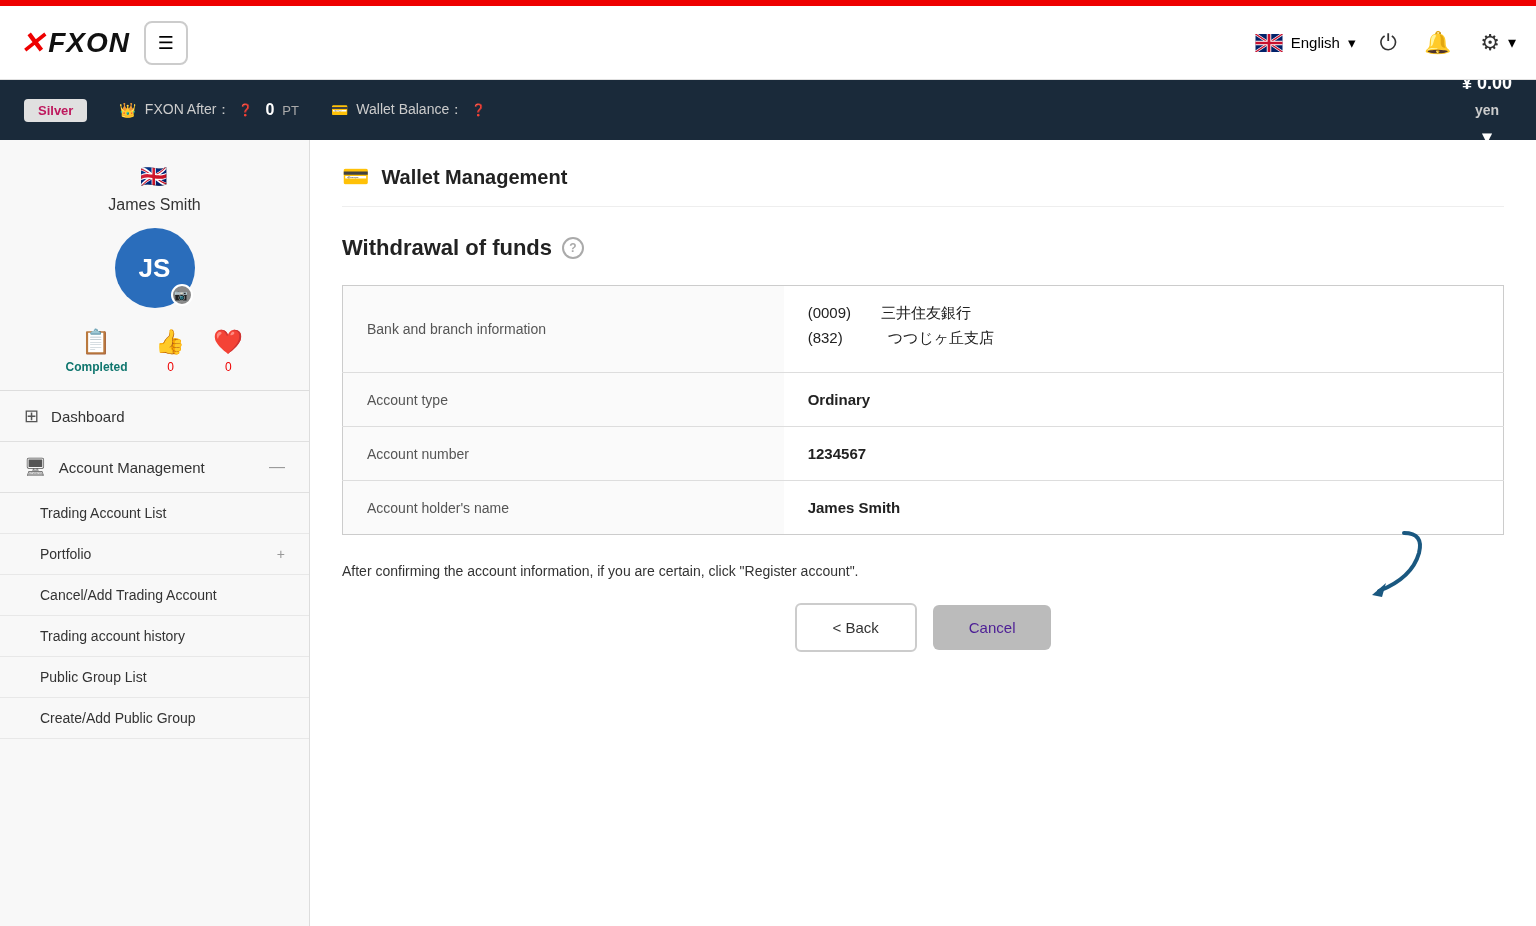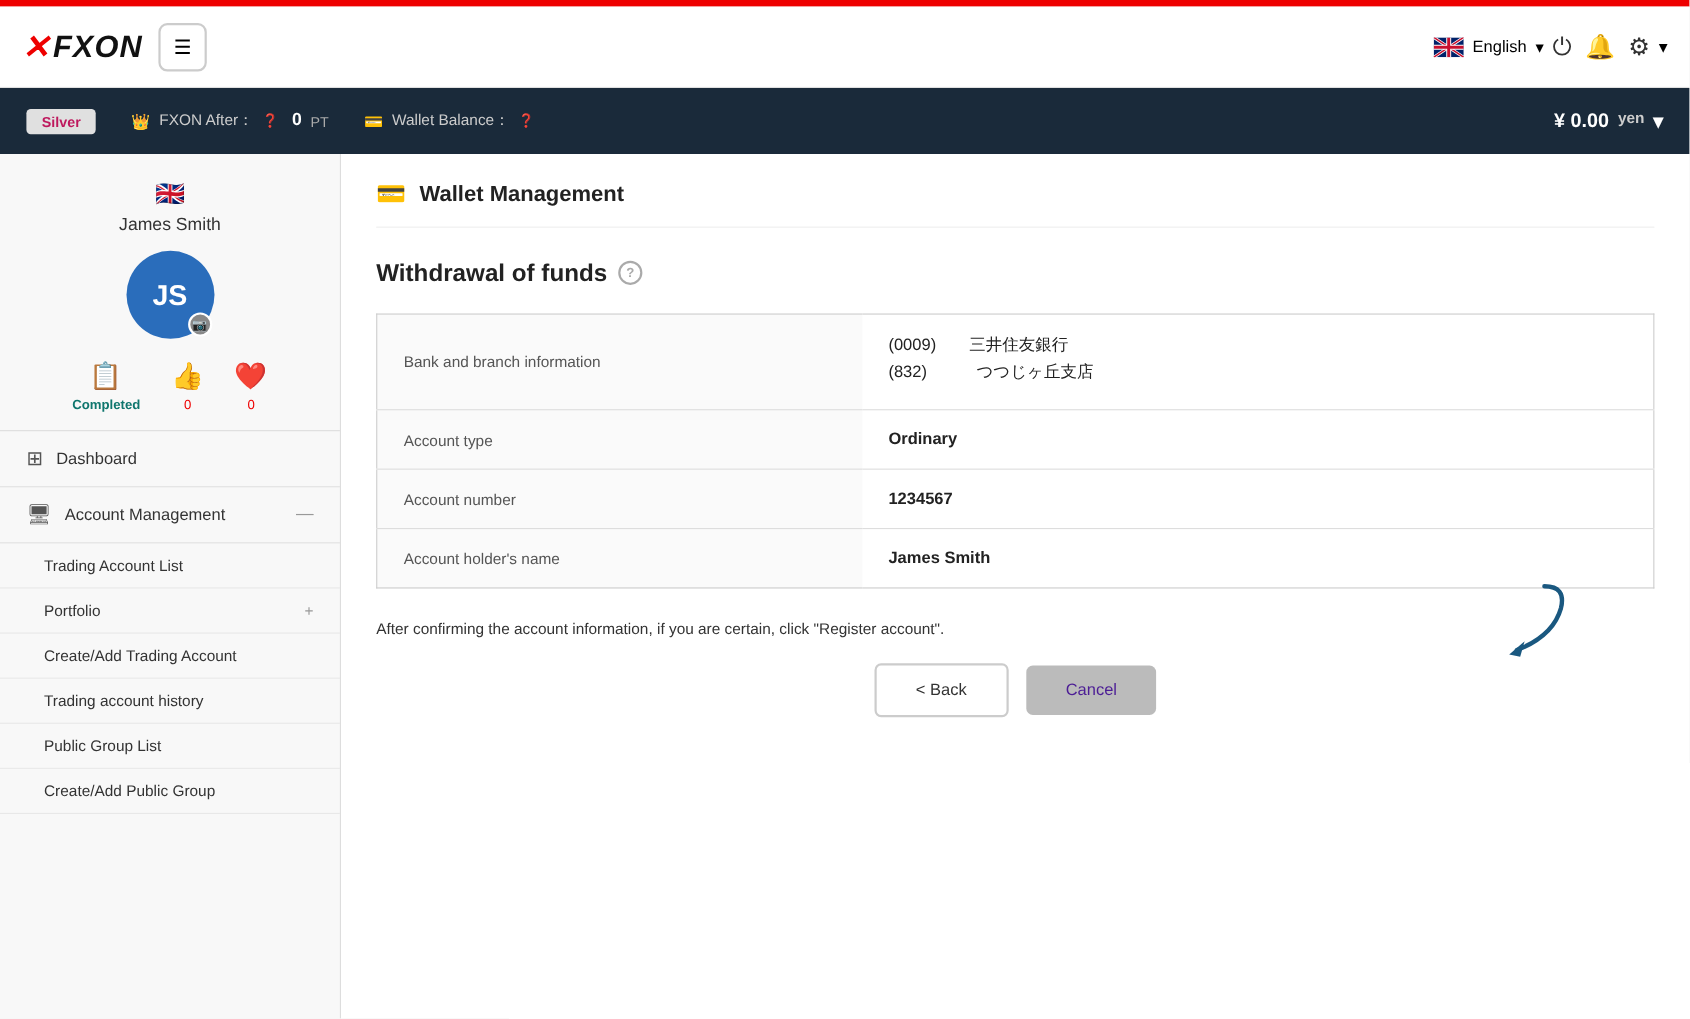--- a/index.html
+++ b/index.html
@@ -33,21 +33,21 @@
       border-radius: 8px;
       background: #fff;
       display: flex; align-items: center; justify-content: center;
       cursor: pointer;
       font-size: 18px;
     }
     .header-right {
       margin-left: auto;
       display: flex;
       align-items: center;
-      gap: 4px;
+      gap: 20px;
     }
     .lang-selector {
       display: flex;
       align-items: center;
       gap: 8px;
       cursor: pointer;
       font-size: 15px;
     }
     .header-icon-btn {
       font-size: 22px;
@@ -80,24 +80,25 @@
       font-weight: 600;
     }
     .nav-bar-item {
       display: flex; align-items: center; gap: 8px;
       font-size: 14px;
       color: #ccc;
     }
     .nav-bar-item .help { font-size: 12px; color: #aaa; }
     .nav-bar-value {
       margin-left: auto;
-      display: flex; align-items: flex-start; gap: 8px;
+      display: flex; align-items: center; gap: 8px;
       font-size: 18px;
       font-weight: 700;
       color: #fff;
+      flex-direction: column;
     }
     .nav-bar-currency { font-size: 14px; color: #ccc; }
 
     
     .layout {
       display: flex;
       min-height: calc(926px - 80px - 60px);
     }
 
     
@@ -408,21 +409,21 @@
         <span class="expand">—</span>
       </div>
       <div class="sidebar-sub-item">
         <span>Trading Account List</span>
       </div>
       <div class="sidebar-sub-item" style="display:flex;align-items:center;justify-content:space-between;">
         <span>Portfolio</span>
         <span style="color:#999;">+</span>
       </div>
       <div class="sidebar-sub-item">
-        <span>Create/Add Trading Account</span>
+        <span>Cancel/Add Trading Account</span>
       </div>
       <div class="sidebar-sub-item">
         <span>Trading account history</span>
       </div>
       <div class="sidebar-sub-item">
         <span>Public Group List</span>
       </div>
       <div class="sidebar-sub-item">
         <span>Create/Add Public Group</span>
       </div>

